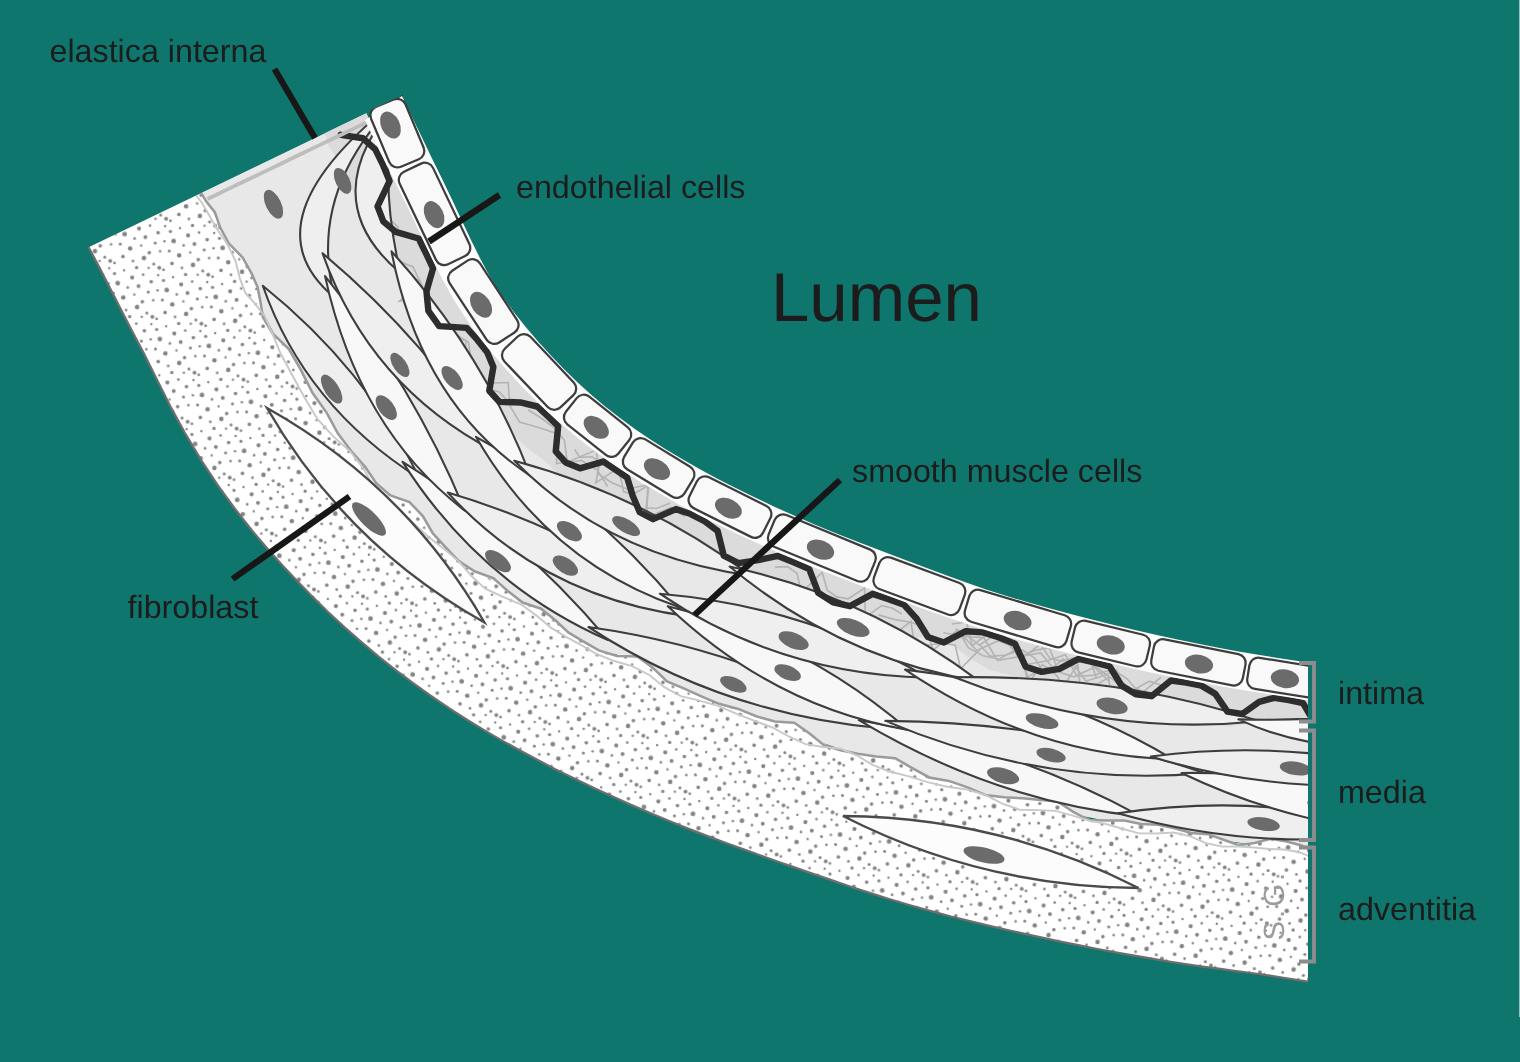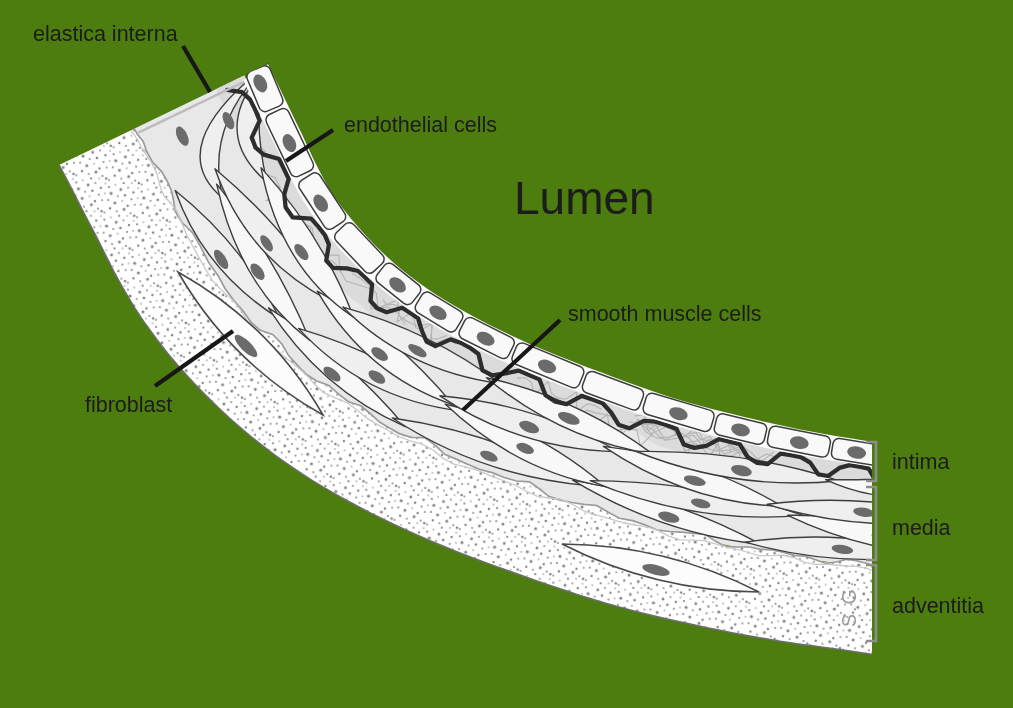--- a/index.html
+++ b/index.html
@@ -1,16 +1,16 @@
 <!DOCTYPE html>
 <html><head>
 <meta charset="utf-8">
 <style>
   html,body{margin:0;padding:0;background:#fff;}
-  .stage{position:relative;width:1013px;height:708px;background:#4d7c0f;overflow:hidden;
+  .stage{position:relative;width:1013px;height:708px;background:#0f766e;overflow:hidden;
          font-family:"Liberation Sans",sans-serif;}
   svg{position:absolute;inset:0;}
   text{font-family:"Liberation Sans",sans-serif;}
   .callout{font-size:21.5px;fill:#1c1c1c;}
   .biglabel{font-size:46px;fill:#1c1c1c;}
   .layerlabel{font-size:21.5px;fill:#1c1c1c;}
   .sig{font-size:19.5px;letter-spacing:2px;}
 </style>
 </head>
 <body>

